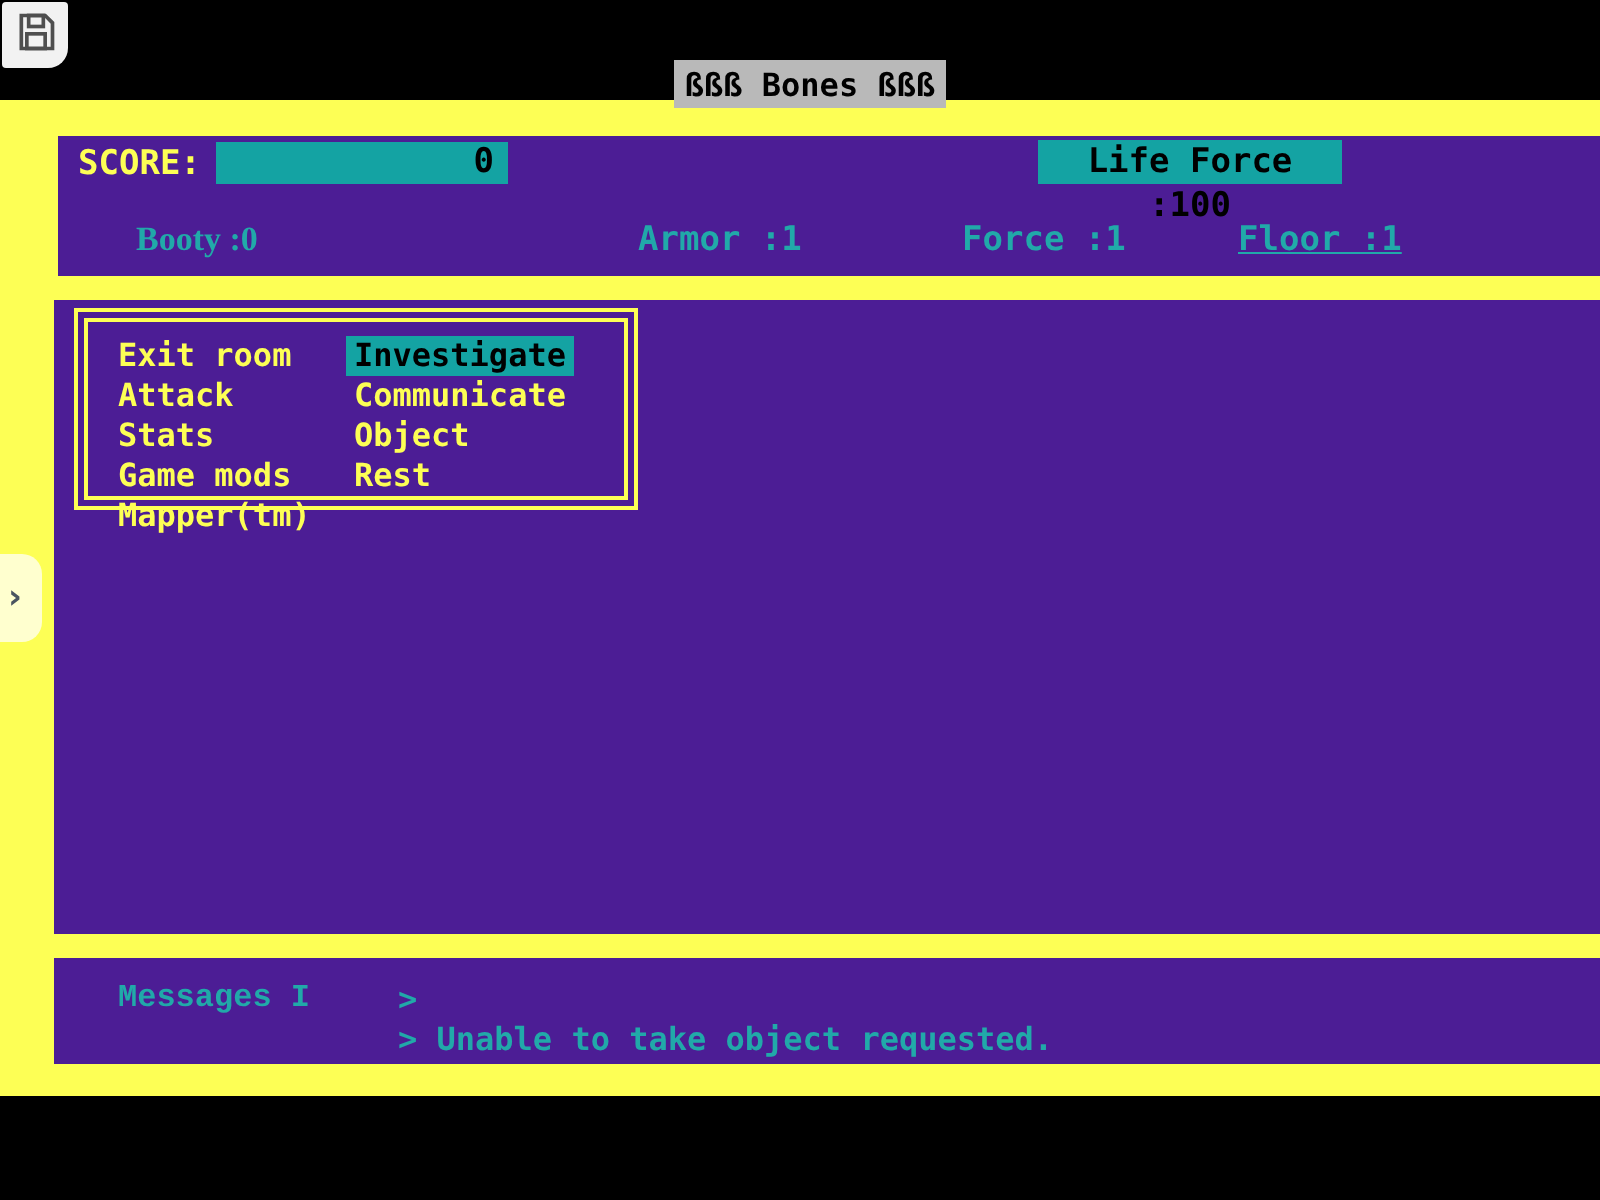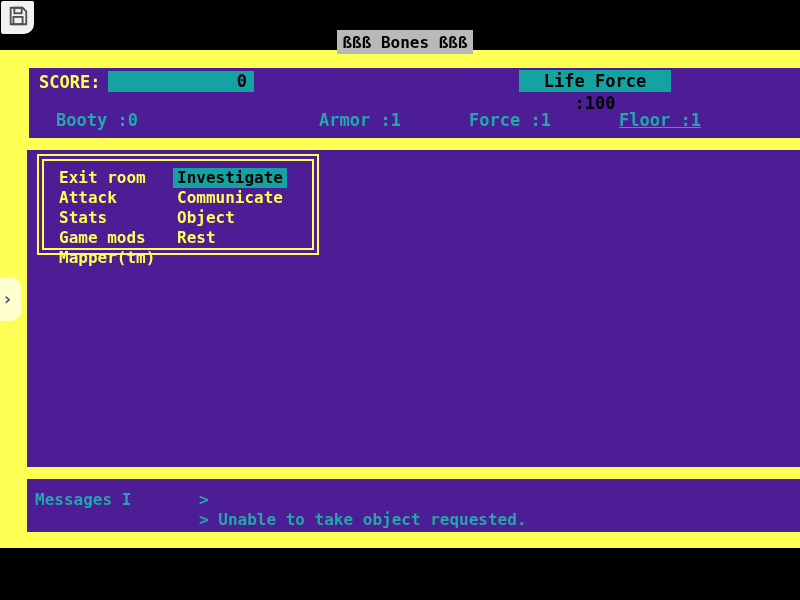--- a/index.html
+++ b/index.html
@@ -43,21 +43,21 @@
   .score-bar{
     position:absolute;left:79px;top:3px;width:146px;height:21px;background:#14a3a3;
     color:#000;font-size:17px;text-align:right;line-height:21px;padding-right:7px;
     box-sizing:border-box;
   }
   .life-force{
     position:absolute;left:490px;top:2px;width:152px;height:22px;background:#14a3a3;
     color:#000;font-size:17px;line-height:22px;text-align:center;
   }
   .stat{position:absolute;top:42px;color:#21a9a9;font-size:17px;}
-  .stat.s0{left:27px;} .stat.s1{left:290px;} .stat.s2{left:440px;} .stat.s3{left:590px;text-decoration:underline;}
+  .stat.s0{left:39px;font-family:Liberation Serif, serif;} .stat.s1{left:290px;} .stat.s2{left:452px;} .stat.s3{left:590px;text-decoration:underline;}
 
   
   .menu-outer{
     position:absolute;left:10px;top:4px;width:282px;height:101px;
     border:2px solid #fdff55;box-sizing:border-box;
   }
   .menu-inner{
     position:absolute;left:3px;top:3px;right:3px;bottom:3px;
     border:2px solid #fdff55;
   }
@@ -67,21 +67,21 @@
   .menu-item{
     display:block;height:20px;line-height:20px;color:#fdff55;font-size:16px;
     white-space:pre;cursor:pointer;
   }
   .menu-item.selected{
     background:#14a3a3;color:#000;padding:0 4px;margin-left:-4px;
   }
 
   
   .msg-line{position:absolute;color:#21a9a9;font-size:16px;white-space:pre;}
-  .msg-line .lbl{position:absolute;left:8px;top:0;}
+  .msg-line .lbl{position:absolute;left:32px;top:0;font-family:Liberation Mono, monospace;}
   .msg-line .txt{position:absolute;left:172px;top:0;}
   .msg-line.l1{top:11px;} .msg-line.l2{top:31px;}
 </style>
 </head>
 <body>
 
 <div class="save-btn">
   <span>
     <svg width="22" height="22" viewBox="0 0 24 24" fill="none" stroke="#4f4f4f" stroke-width="2">
       <path d="M4 3 h13 l4 4 v14 h-17 z"></path>

